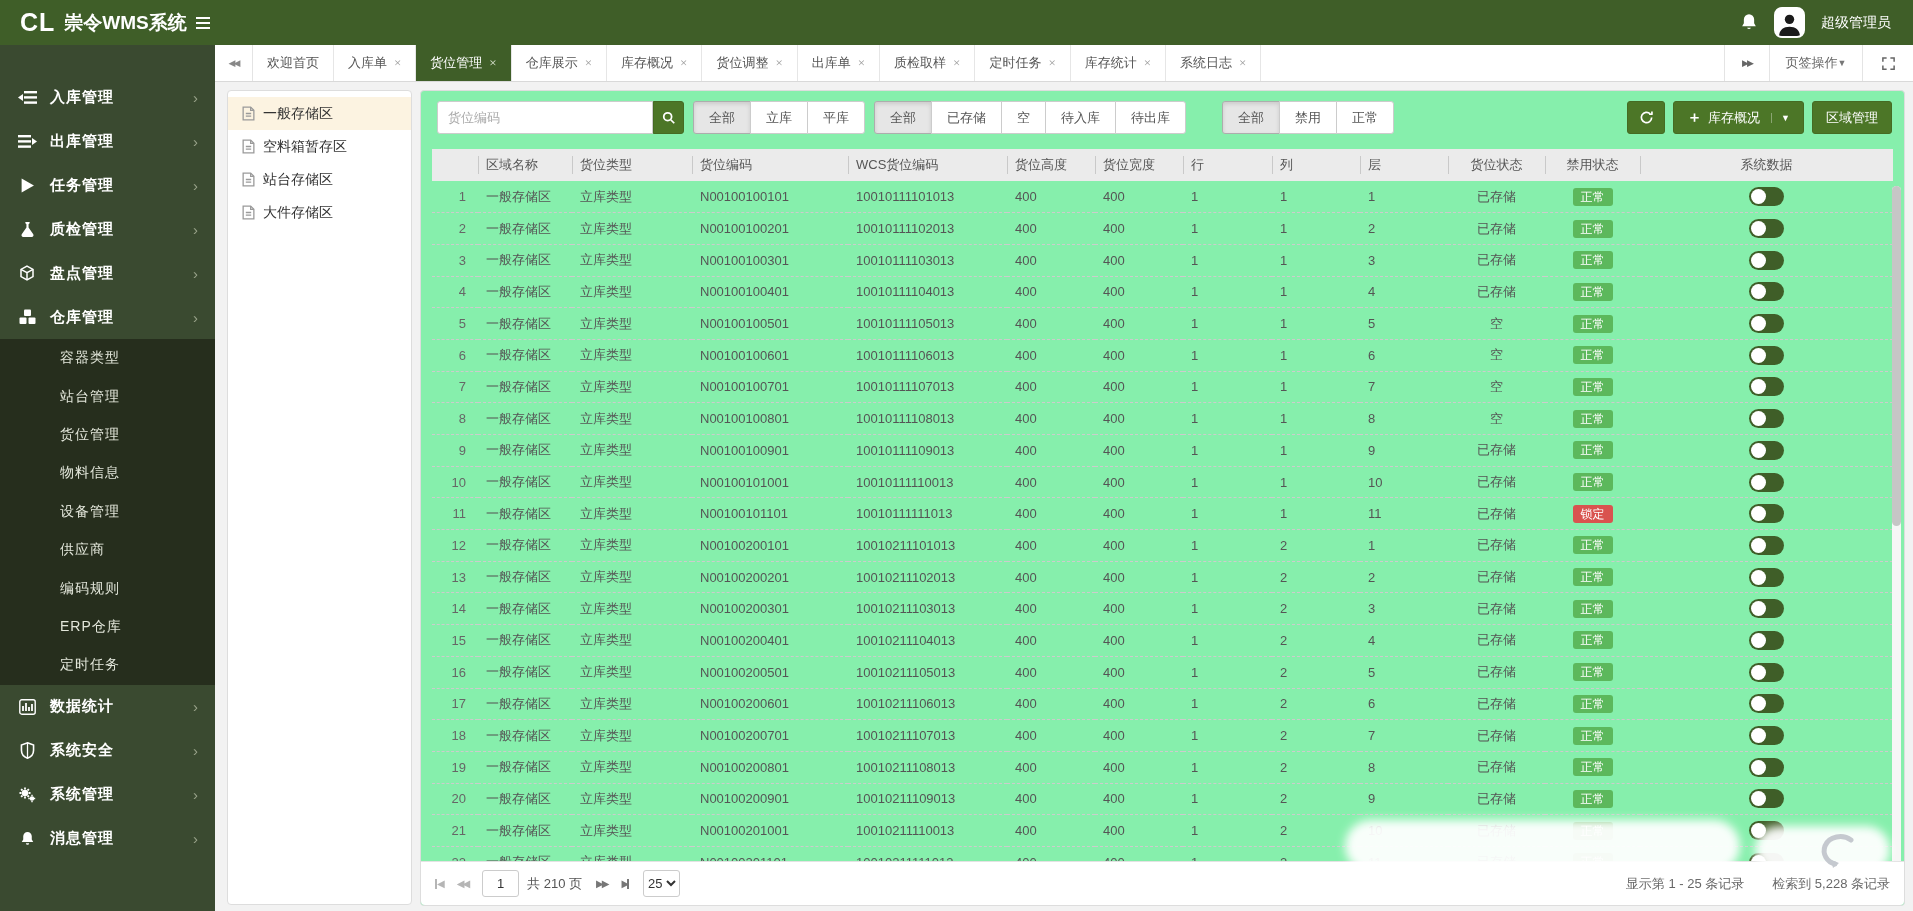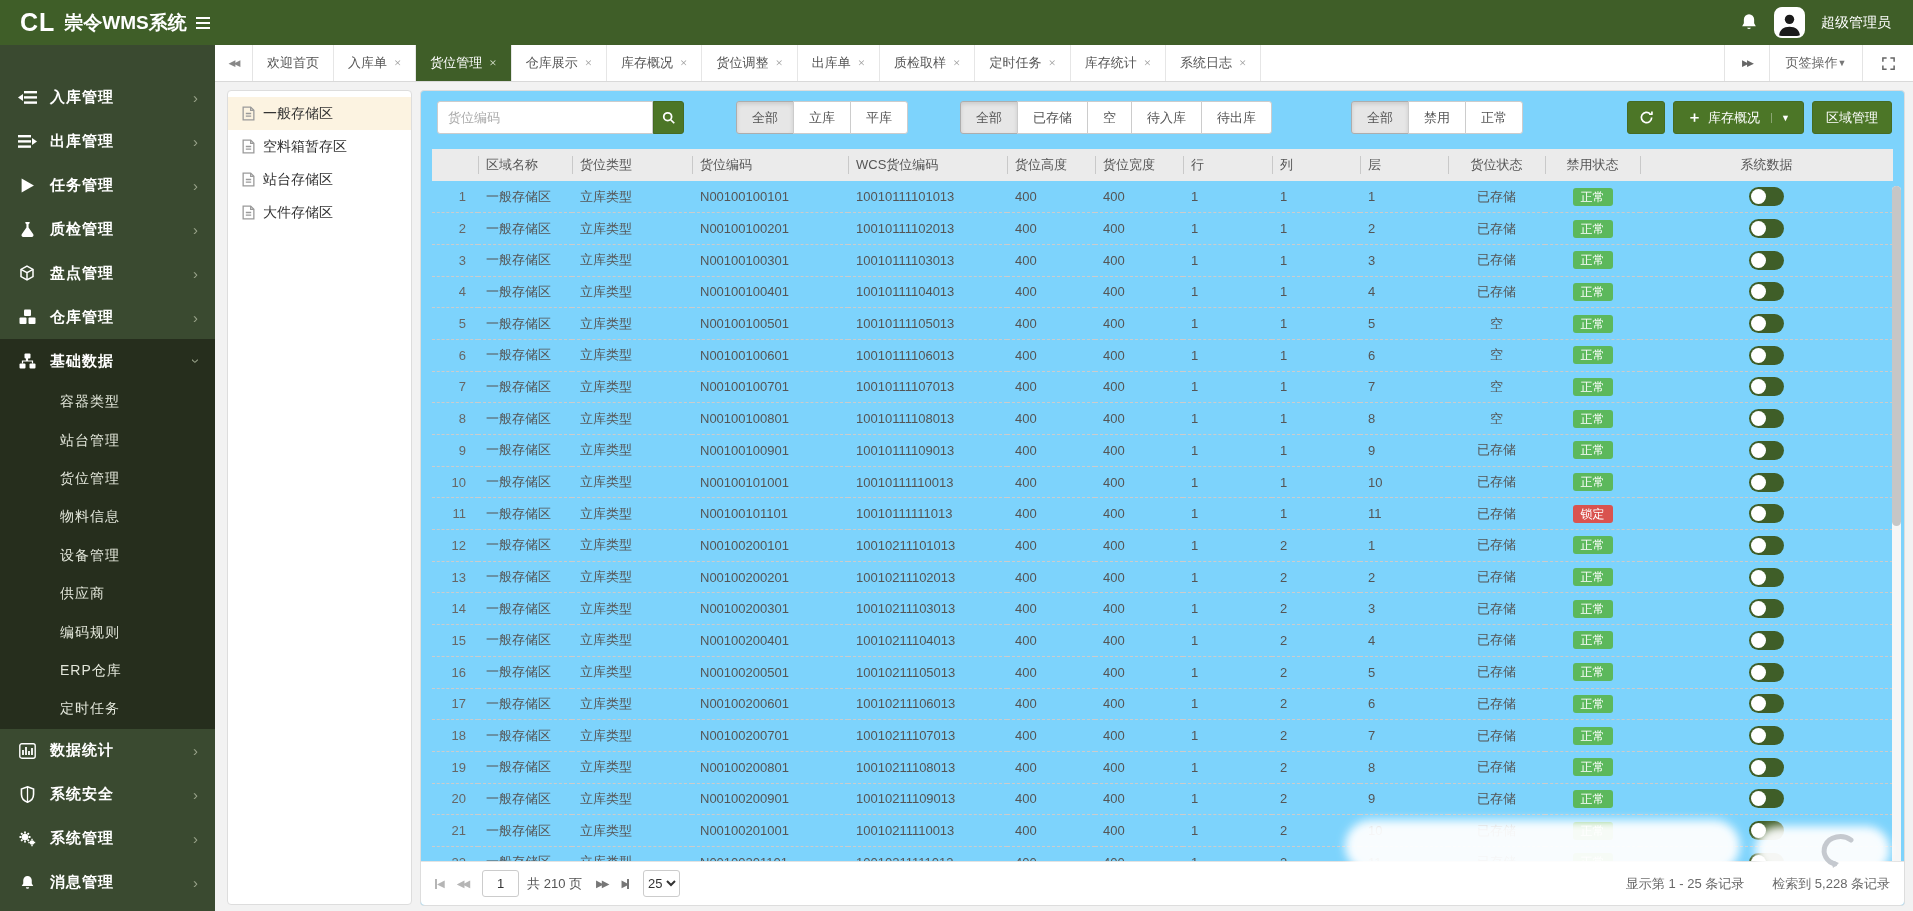--- a/index.html
+++ b/index.html
@@ -42,32 +42,32 @@
   .caret-down { font-size:9px; color:#777; }
   .tb-cell.full { width:51px; }
 
   
   .content { position:absolute; left:215px; top:82px; right:0; bottom:0; background:#f2f2f2; }
   .area-panel { position:absolute; left:12px; top:8px; width:185px; bottom:6px; background:#fff; border:1px solid #ddd; border-radius:4px; padding-top:6px; }
   .area-item { height:33px; display:flex; align-items:center; padding-left:14px; gap:8px; font-size:14px; color:#333; cursor:pointer; }
   .area-item.selected { background:#fcf3e1; }
   .area-item .doc { display:flex; }
 
-  .card { position:absolute; left:205px; top:8px; right:8px; bottom:5px; background:#7dd3fc; border:1px solid #ddd; border-radius:4px; }
+  .card { position:absolute; left:205px; top:8px; right:8px; bottom:5px; background:#86efac; border:1px solid #ddd; border-radius:4px; }
 
   
   .toolbar { position:absolute; left:16px; right:12px; top:10px; height:33px; display:flex; align-items:center; }
   .search-input { width:216px; height:33px; border:1px solid #ccc; border-radius:3px 0 0 3px; padding:0 10px; font-size:13px; color:#333; outline:none; }
   .search-input::placeholder { color:#aaa; }
   .search-btn { width:31px; height:33px; background:#4c7627; border:1px solid #456b23; border-radius:0 3px 3px 0; display:flex; align-items:center; justify-content:center; cursor:pointer; }
   .bgroup { display:flex; margin-left:9px; }
   .bgroup button { height:33px; padding:0 15px; background:#fff; border:1px solid #ccc; margin-left:-1px; font-size:13px; color:#555; cursor:pointer; font-family:inherit; }
   .bgroup button:first-child { border-radius:3px 0 0 3px; margin-left:0; }
   .bgroup button:last-child { border-radius:0 3px 3px 0; }
-  .bgroup button.sel { background:#e6e6e6; border-color:#adadad; box-shadow:inset 0 2px 4px rgba(0,0,0,.12);margin-left:43px; }
+  .bgroup button.sel { background:#e6e6e6; border-color:#adadad; box-shadow:inset 0 2px 4px rgba(0,0,0,.12); }
   .bgroup.g3 { margin-left:36px; }
   .tool-right { margin-left:auto; display:flex; gap:8px; }
   .gbtn { height:33px; background:#4c7627; border:1px solid #456b23; border-radius:3px; color:#fff; font-size:13px; display:flex; align-items:center; justify-content:center; cursor:pointer; padding:0 13px; font-family:inherit; }
   .gbtn.icon-only { width:38px; padding:0; }
   .gbtn .plus { font-size:15px; font-weight:700; margin-right:6px; }
   .gbtn .split { margin-left:11px; padding-left:9px; border-left:1px solid rgba(255,255,255,.35); font-size:9px; }
 
   
   .tablewrap { position:absolute; left:11px; top:58px; width:1461px; height:714px; }
   table { border-collapse:collapse; table-layout:fixed; width:1461px; }
@@ -190,32 +190,20 @@
         <svg width="17" height="16" viewBox="0 0 17 16" fill="#fff">
           <rect x="5" y="0.5" width="7" height="6.5" rx="1"></rect>
           <rect x="0.5" y="8.5" width="7" height="6.5" rx="1"></rect>
           <rect x="9.5" y="8.5" width="7" height="6.5" rx="1"></rect>
         </svg>
       </span>
       <span>仓库管理</span>
       <span class="chev">›</span>
     </div>
     <div class="dark-block">
-      <div class="side-item">
-        <span class="sicon">
-          <svg width="17" height="16" viewBox="0 0 17 16" fill="#fff">
-            <rect x="5.5" y="0.5" width="6" height="5" rx="1"></rect>
-            <rect x="0.5" y="10.5" width="6" height="5" rx="1"></rect>
-            <rect x="10.5" y="10.5" width="6" height="5" rx="1"></rect>
-            <path d="M8 5.5v2.5M3.5 10.5V8h10v2.5M8.5 8h-1V5.5h1z" stroke="#fff" stroke-width="1.2" fill="none"></path>
-          </svg>
-        </span>
-        <span>基础数据</span>
-        <span class="chev down">›</span>
-      </div>
       <div class="sub-item">
         <span>容器类型</span>
       </div>
       <div class="sub-item">
         <span>站台管理</span>
       </div>
       <div class="sub-item">
         <span>货位管理</span>
       </div>
       <div class="sub-item">

